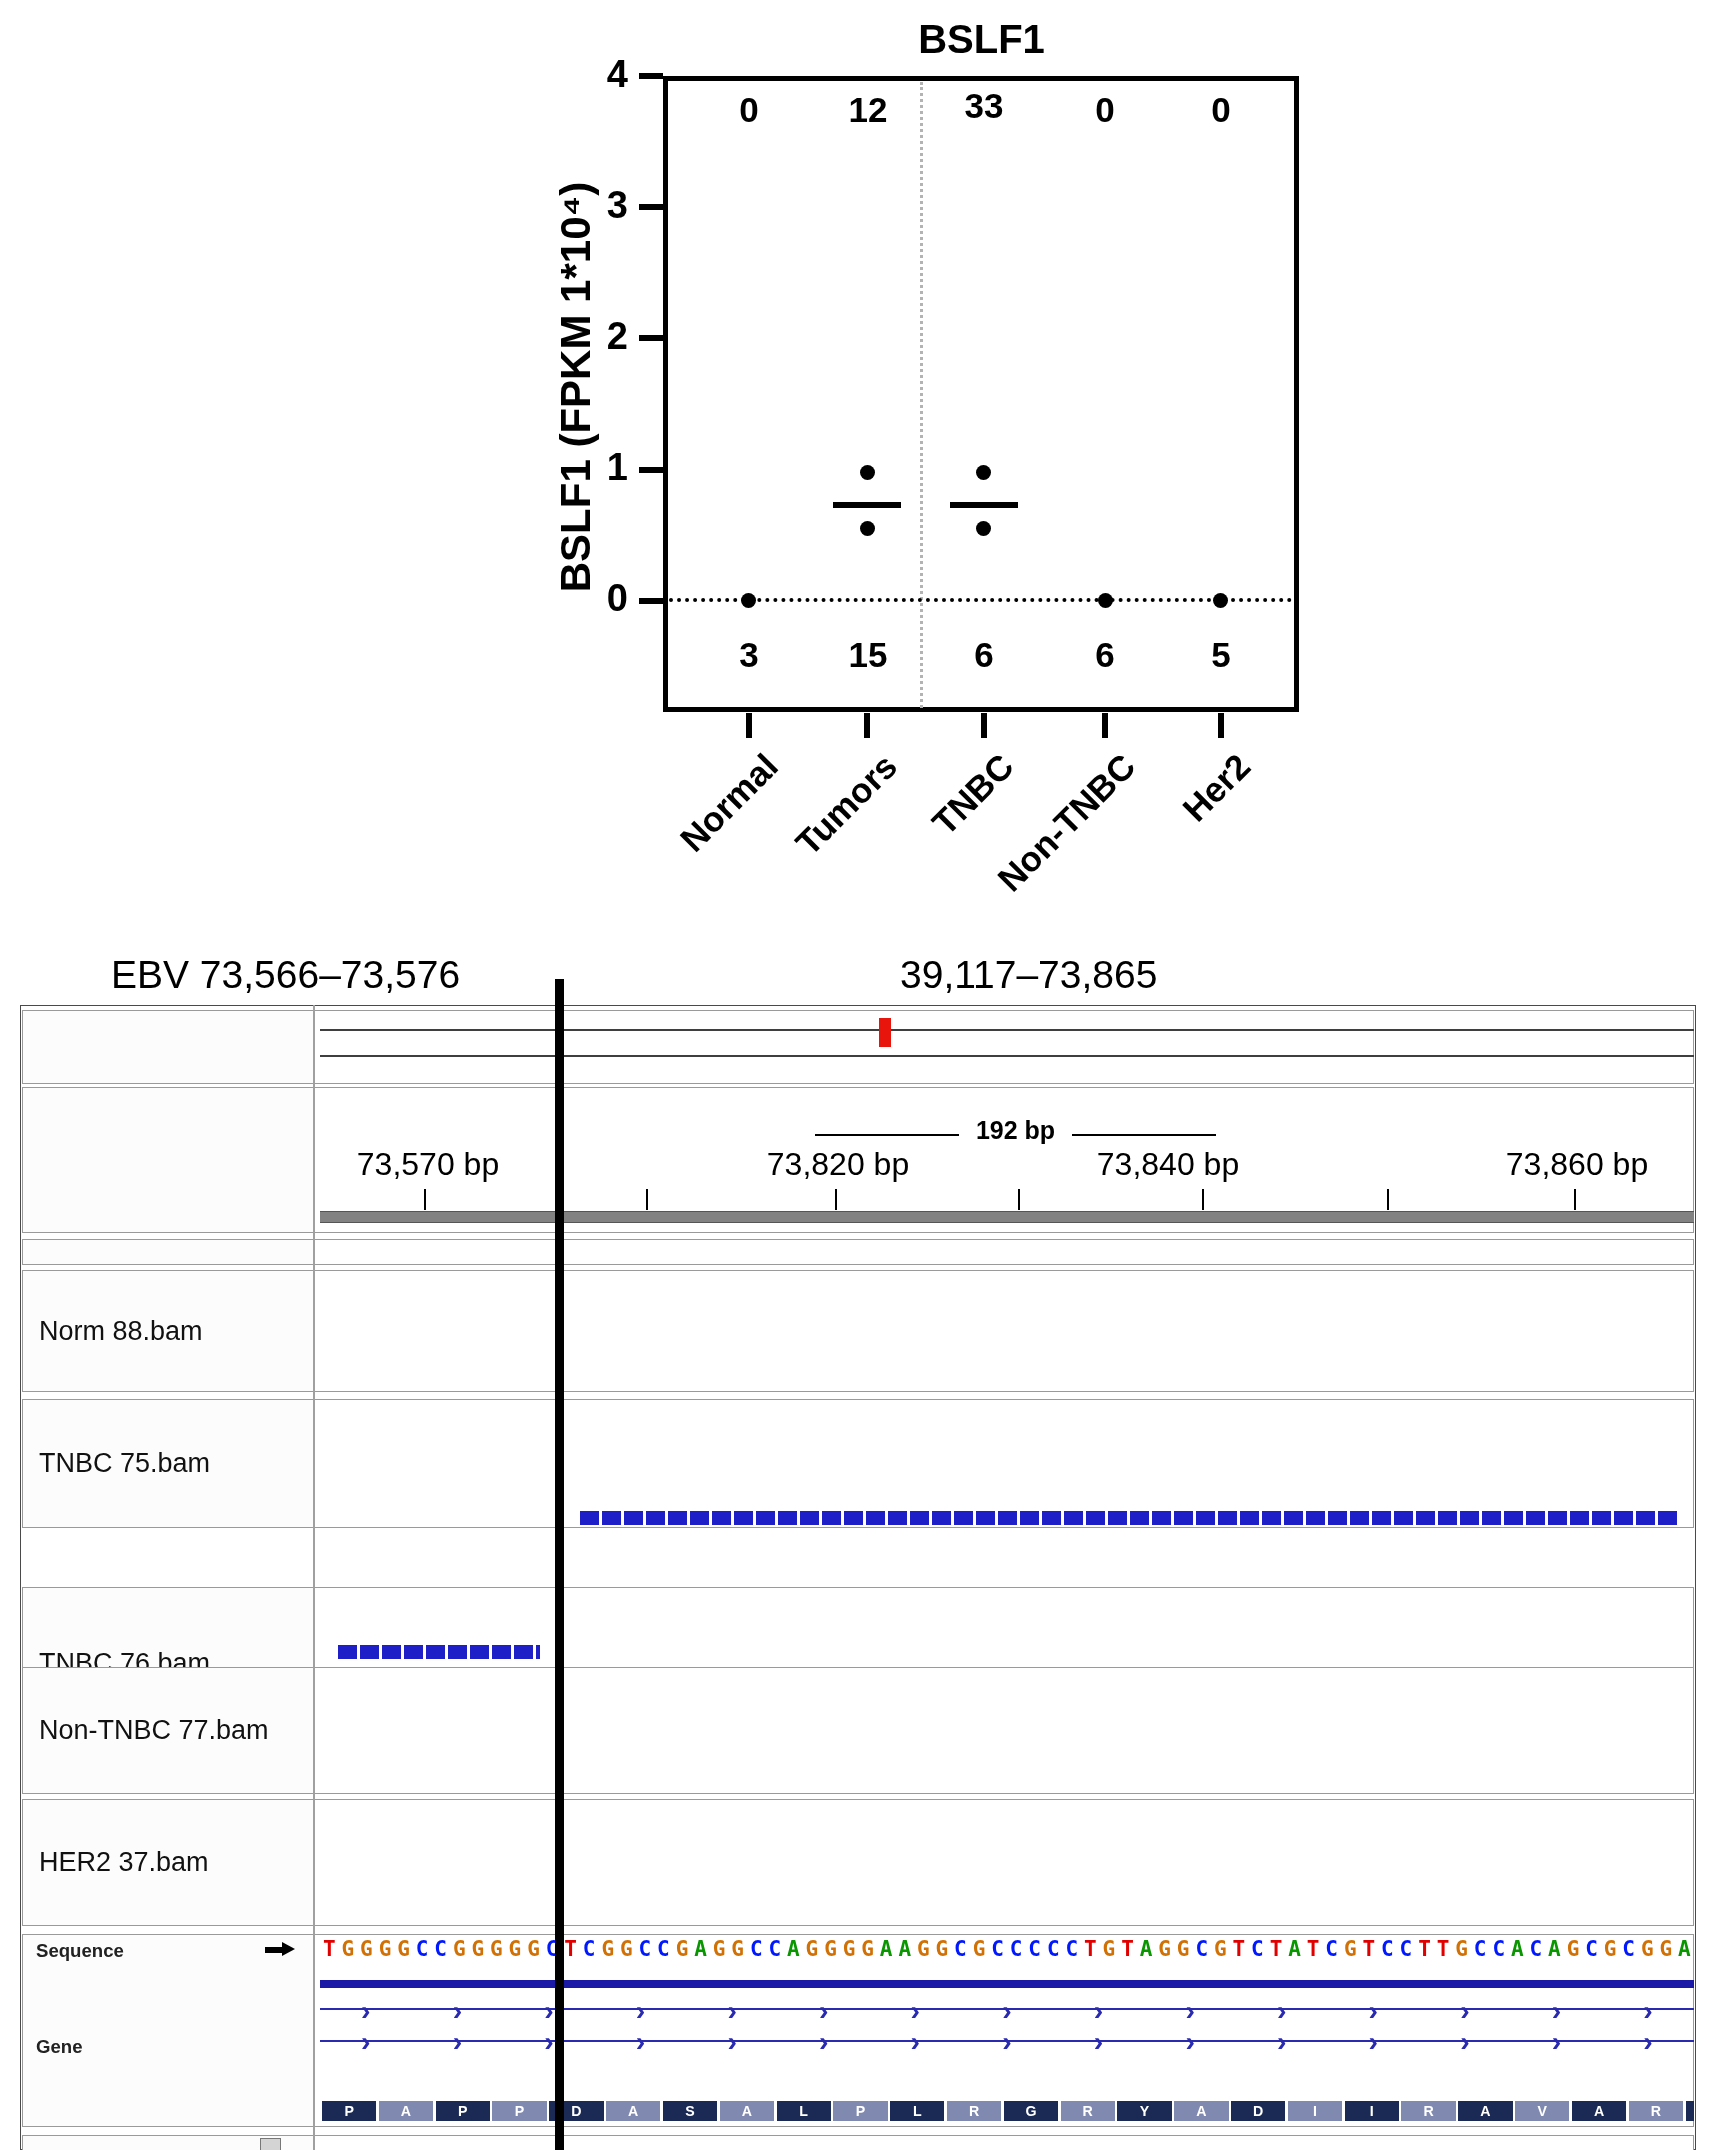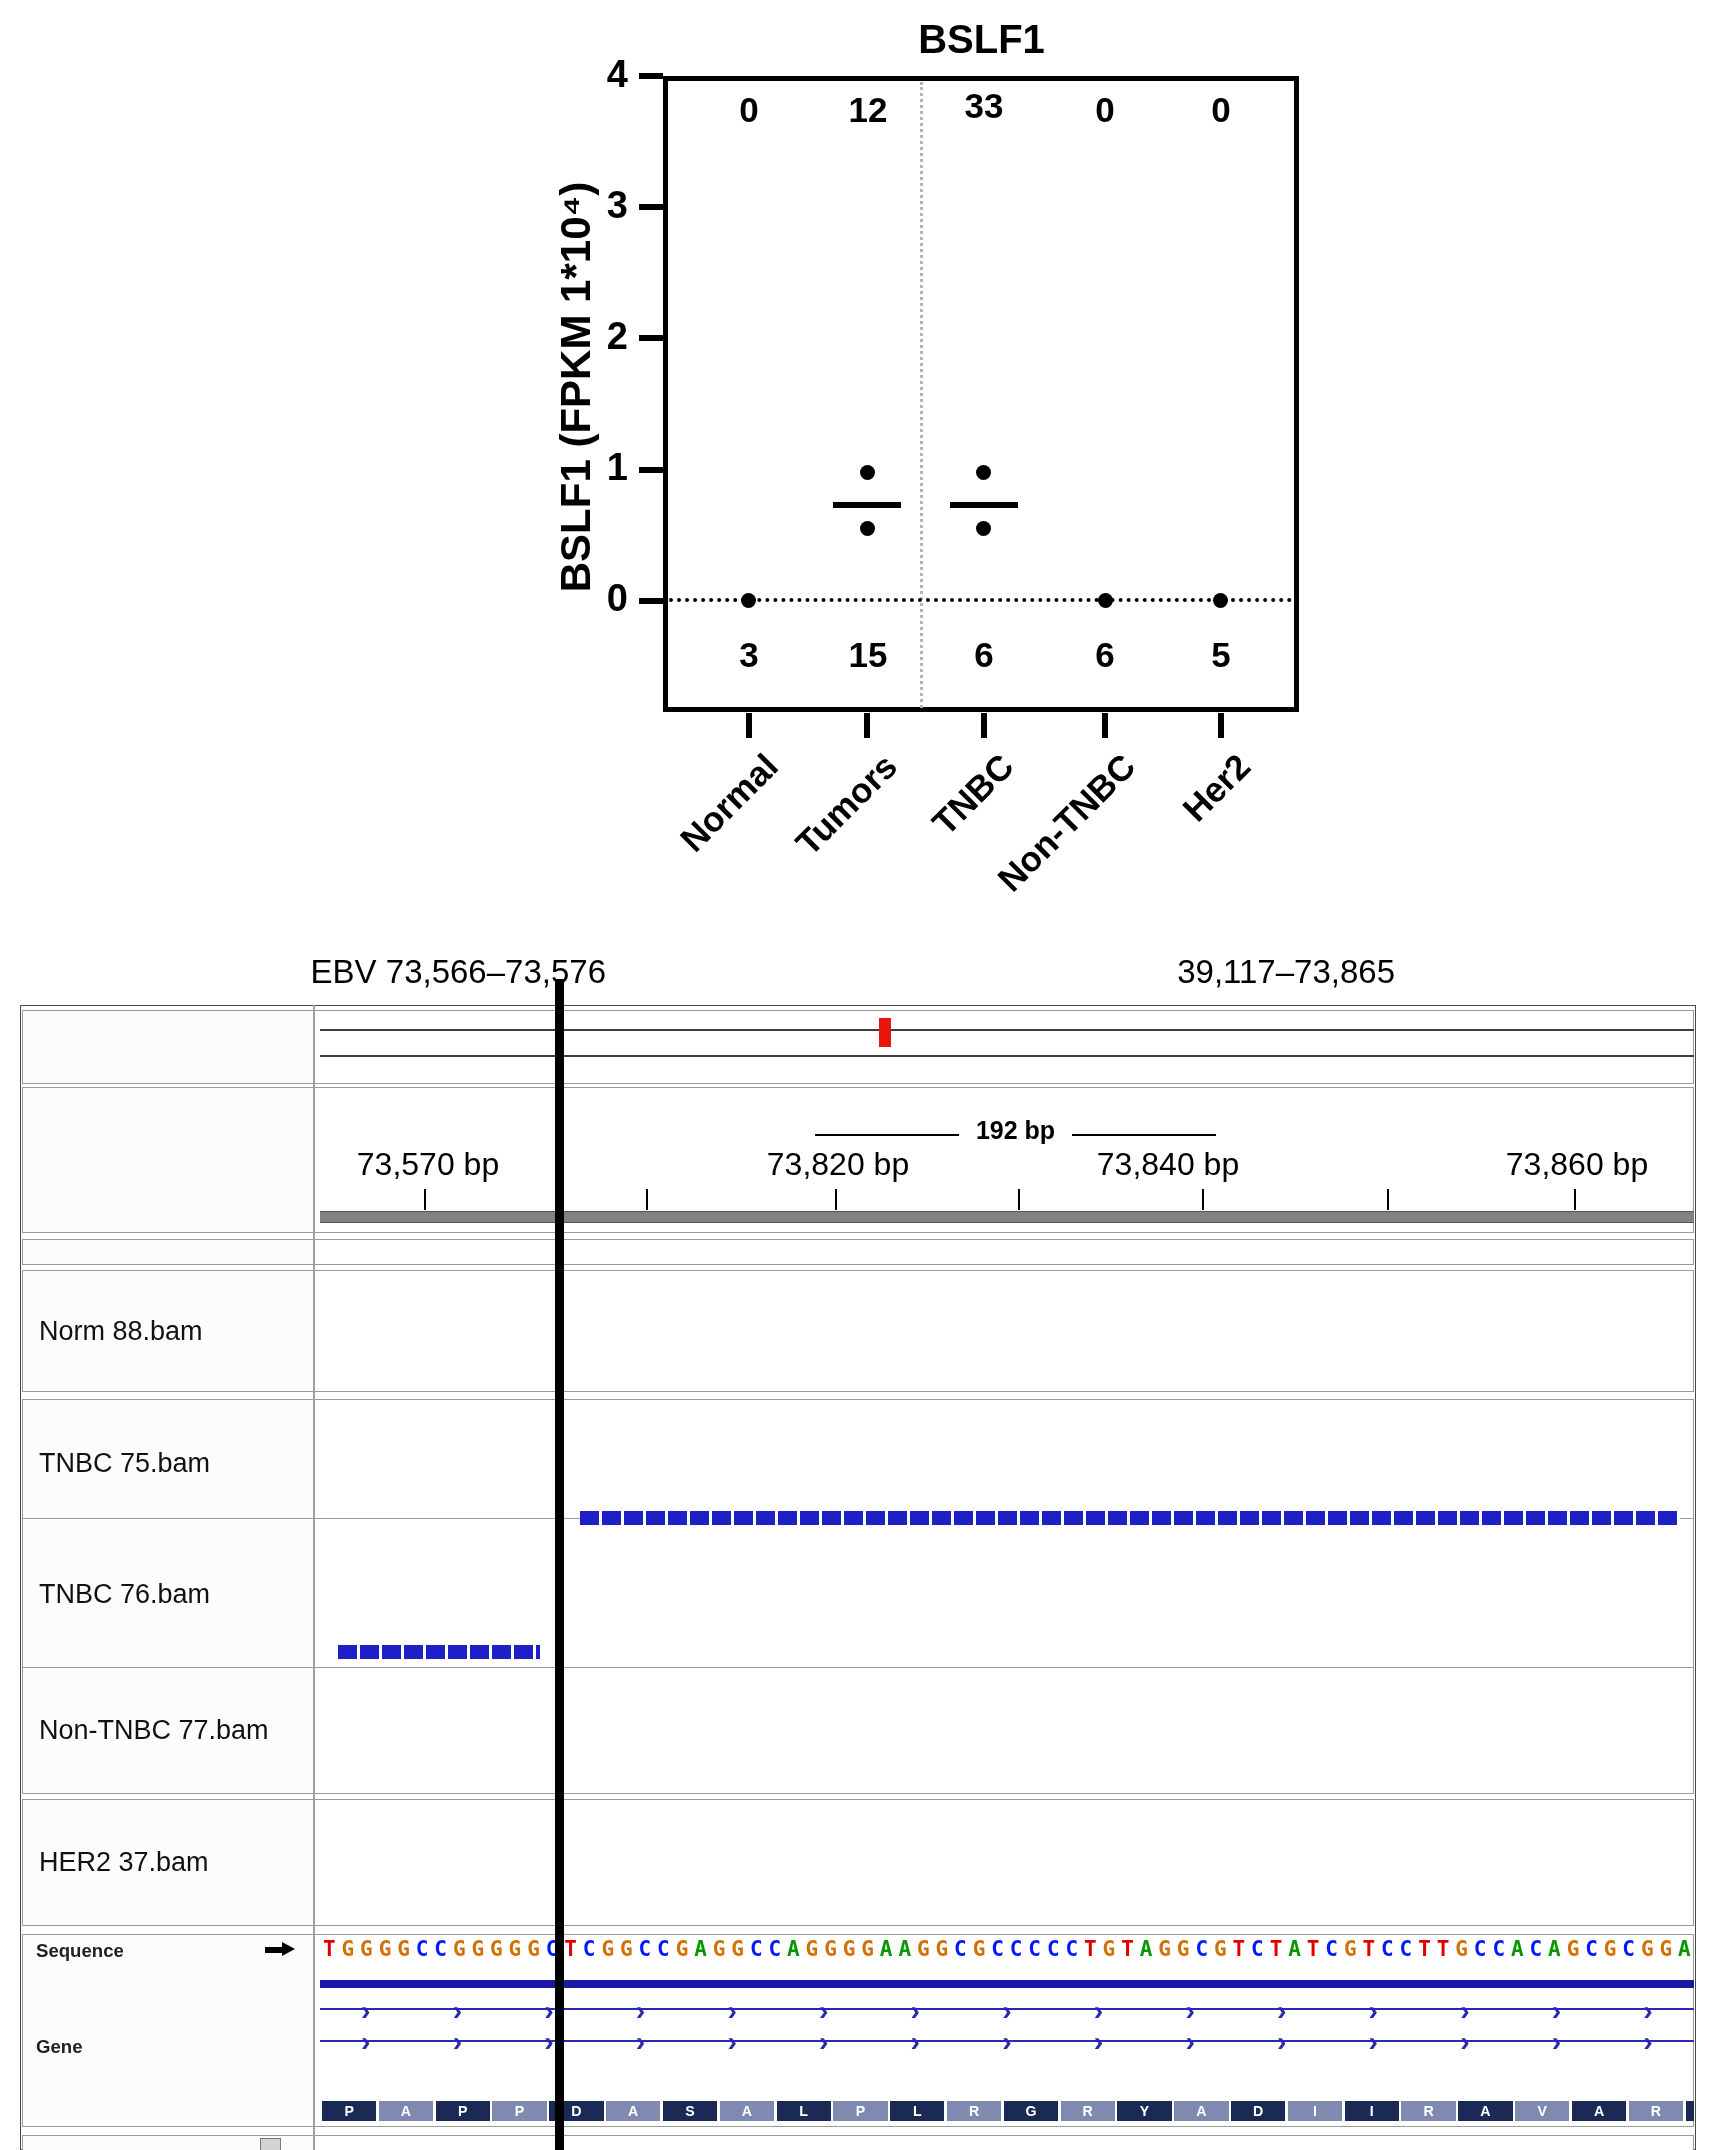--- a/index.html
+++ b/index.html
@@ -20,21 +20,21 @@
                  font-size:38px; font-weight:bold; }
   .ytick-mark { position:absolute; left:639px; width:24px; height:6.2px; background:#000; }
   .count-label { position:absolute; width:186px; text-align:center; font-size:35px; font-weight:bold; }
   .xtick-mark { position:absolute; top:713px; width:6.2px; height:25px; background:#000; }
   .cat-label { position:absolute; top:746px; font-size:35px; font-weight:bold;
                white-space:nowrap; transform:rotate(-45deg); transform-origin:100% 0; }
   .dot { position:absolute; width:15px; height:15px; border-radius:50%; background:#000; }
   .median { position:absolute; width:68px; height:6.2px; background:#000; }
 
   
-  .region-label { top:953px; font-size:33px; text-align:right; }
+  .region-label { top:953px; font-size:39px; text-align:left; }
   .panel-border { left:20.4px; top:1005px; width:1676px; height:1145px; border:1.9px solid #4a4a4a; }
   .label-divider { left:313px; top:1005px; width:1.9px; height:1145px; background:#a0a0a0; z-index:5; }
   .igv-row { position:absolute; left:22px; width:1672px; border:1.2px solid #9a9a9a; background:#fff; }
   .row-label-cell { position:absolute; left:0; top:0; height:100%; width:291px;
                     background:#fcfcfc; border-right:1.2px solid #b5b5b5; }
   .track-label { display:flex; align-items:center; padding-left:16px; font-size:27px; color:#111; }
   .h-rule { background:#3f3f3f; height:1.9px; }
   .red-marker { left:879px; top:1018px; width:12.4px; height:29px; background:#e8150d; z-index:6; }
   .scale-line { top:1134px; height:1.9px; background:#000; }
   .scale-label { left:963px; top:1116px; width:105px; text-align:center; font-size:25px; font-weight:bold; }
@@ -133,21 +133,21 @@
     </div>
     <div class="abs igv-row" style="top:1239px;height:26px">
       <div class="row-label-cell"></div>
     </div>
     <div class="abs igv-row" style="top:1270px;height:122px">
       <div class="row-label-cell track-label">Norm 88.bam</div>
     </div>
     <div class="abs igv-row" style="top:1399px;height:129px">
       <div class="row-label-cell track-label">TNBC 75.bam</div>
     </div>
-    <div class="abs igv-row" style="top:1518px;height:152px">
+    <div class="abs igv-row" style="top:1587px;height:152px">
       <div class="row-label-cell track-label">TNBC 76.bam</div>
     </div>
     <div class="abs igv-row" style="top:1667px;height:127px">
       <div class="row-label-cell track-label">Non-TNBC 77.bam</div>
     </div>
     <div class="abs igv-row" style="top:1799px;height:127px">
       <div class="row-label-cell track-label">HER2 37.bam</div>
     </div>
     <div class="abs igv-row" style="top:1934px;height:193px">
       <div class="row-label-cell"></div>

